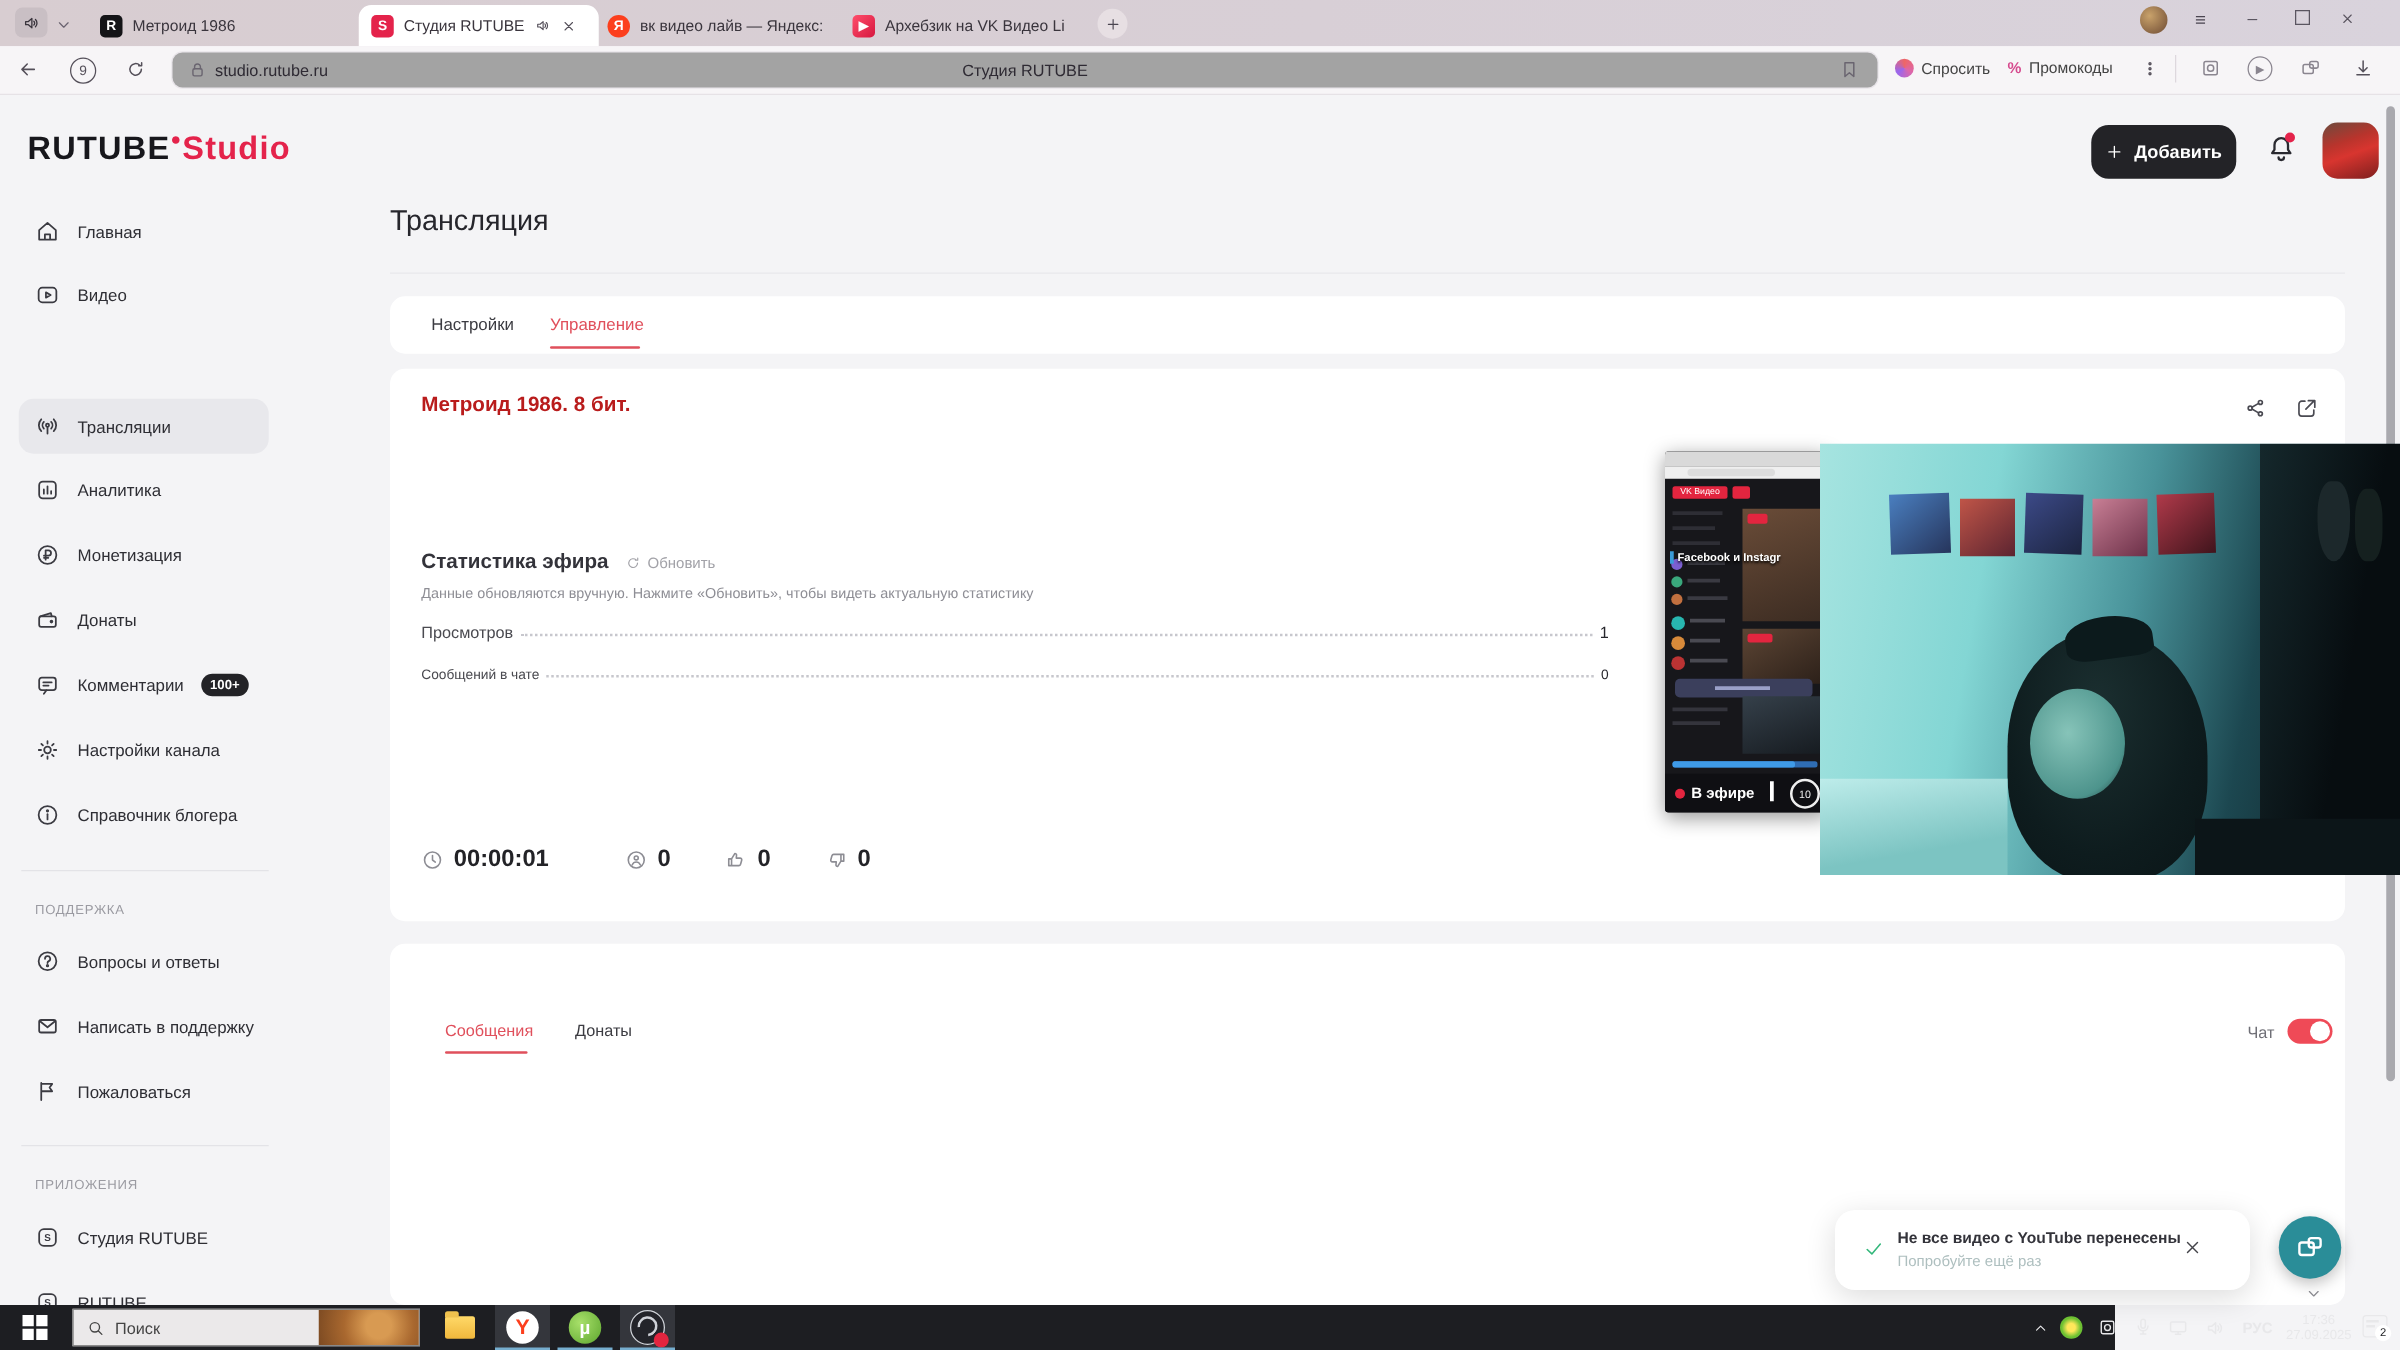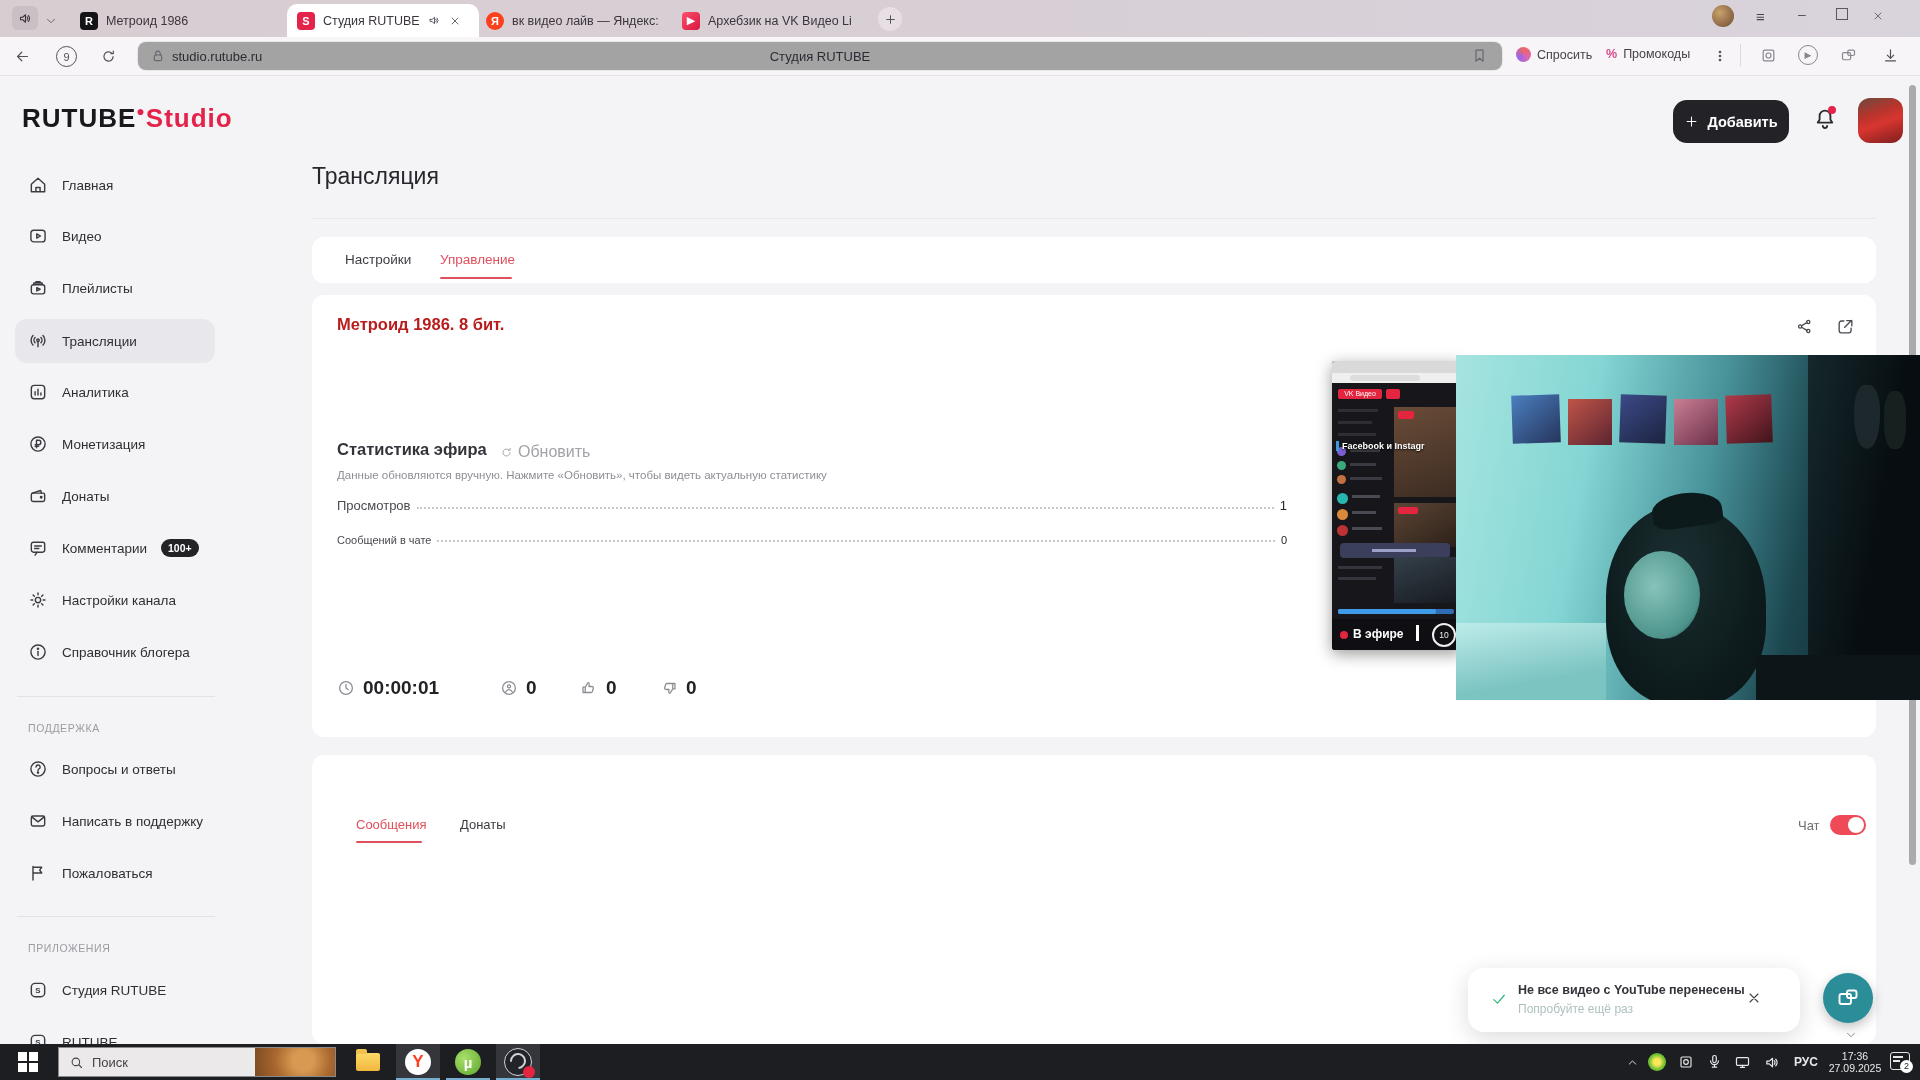--- a/index.html
+++ b/index.html
@@ -38,21 +38,21 @@
   
   .tog{position:absolute;width:36px;height:20px;border-radius:10px;background:#ef4a57;}
   .tog i{position:absolute;right:2px;top:2px;width:16px;height:16px;border-radius:50%;background:#fff;}
   
   #capture{left:1332px;top:361px;width:130px;height:289px;background:#17171b;border-radius:3px;box-shadow:0 4px 16px rgba(0,0,0,.4);overflow:hidden;}
   #webcam{left:1456px;top:355px;width:464px;height:345px;overflow:hidden;background:linear-gradient(100deg,#a6e4e0 0%,#83d6d4 28%,#49939a 52%,#1c4750 72%,#0a161a 100%);}
   
   #toast{left:1468px;top:968px;width:332px;height:64px;background:#fff;border-radius:16px;box-shadow:0 6px 24px rgba(0,0,0,.14);}
   #fab{left:1823px;top:973px;width:50px;height:50px;border-radius:50%;background:#2a8d98;display:flex;align-items:center;justify-content:center;color:#fff;box-shadow:0 4px 12px rgba(0,0,0,.25);}
   
-  #taskbar{left:0;top:1044px;width:1920px;height:36px;background:#1d1e22;color:#e8e8ea;}
+  #taskbar{left:0;top:1044px;width:1664px;height:36px;background:#1d1e22;color:#e8e8ea;padding-left:28px;}
   .tkicon{position:absolute;top:0;height:36px;display:flex;align-items:center;justify-content:center;}
   .uline{position:absolute;bottom:0;height:2.5px;background:#76aecf;}
   .tiny{font-size:10.5px;line-height:12px;}
 </style>
 </head>
 <body>
 
 <svg width="0" height="0" style="position:absolute">
   <defs>
     <symbol id="i-home" viewBox="0 0 24 24">
@@ -319,26 +319,20 @@
         <use href="#i-video"></use>
       </svg>
       <span>Видео</span>
     </div>
   <div class="sitem" style="top:163px;">
       <svg class="st ic ico">
         <use href="#i-home"></use>
       </svg>
       <span>Главная</span>
     </div>
-  <div class="sitem" style="top:266px;">
-      <svg class="st ic ico">
-        <use href="#i-playlist"></use>
-      </svg>
-      <span>Плейлисты</span>
-    </div>
   <div class="sitem sel" style="top:319px;">
       <svg class="st ic ico">
         <use href="#i-broadcast"></use>
       </svg>
       <span>Трансляции</span>
     </div>
   <div class="sitem" style="top:370px;">
       <svg class="st ic ico">
         <use href="#i-chart"></use>
       </svg>
@@ -422,21 +416,21 @@
   <div class="card" style="top:295px;height:442px;">
     <div class="abs" style="left:25px;top:20px;font-size:16.5px;font-weight:bold;color:#b91c1c;">Метроид 1986. 8 бит.</div>
     <svg class="st ic abs" style="left:1483px;top:22px;color:#4a4a52;" width="19" height="19">
         <use href="#i-share"></use>
       </svg>
     <svg class="st ic abs" style="left:1524px;top:22px;color:#4a4a52;" width="19" height="19">
         <use href="#i-external"></use>
       </svg>
 
     <div class="abs" style="left:25px;top:145px;font-size:16.5px;font-weight:bold;color:#33333a;">Статистика эфира</div>
-    <div class="abs" style="left:188px;top:148px;color:#a2a2a8;font-size:16px;display:flex;align-items:center;gap:5px;">
+    <div class="abs" style="left:188px;top:148px;color:#a2a2a8;font-size:12px;display:flex;align-items:center;gap:5px;">
       <svg class="st ic" width="13" height="13">
           <use href="#i-refresh"></use>
         </svg>
       <span>Обновить</span>
     </div>
     <div class="abs" style="left:25px;top:174px;font-size:11.5px;color:#8e8e95;">Данные обновляются вручную. Нажмите «Обновить», чтобы видеть актуальную статистику</div>
 
     <div class="abs" style="left:25px;top:203px;width:950px;display:flex;align-items:flex-end;font-size:13px;color:#4a4a50;">
       <span>Просмотров</span>
         <span class="leader"></span>

